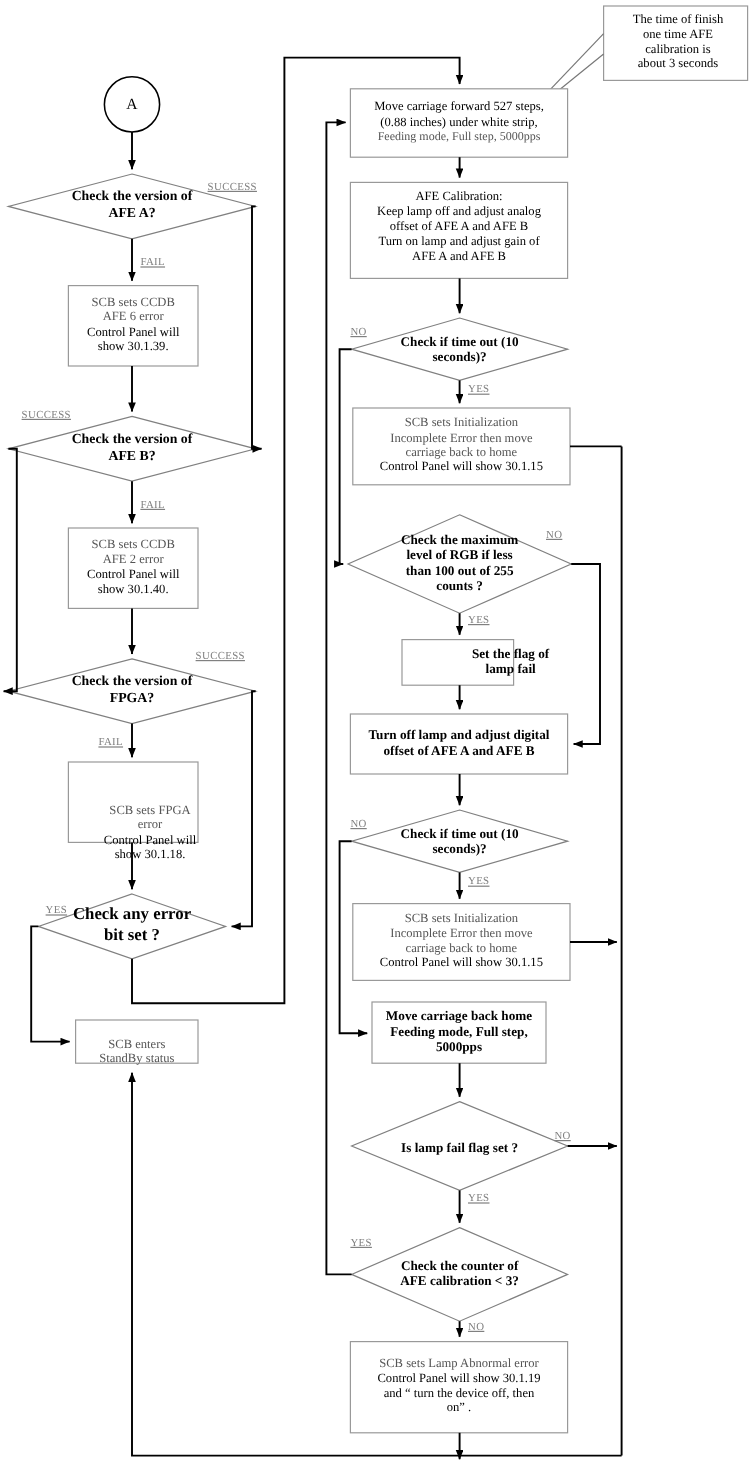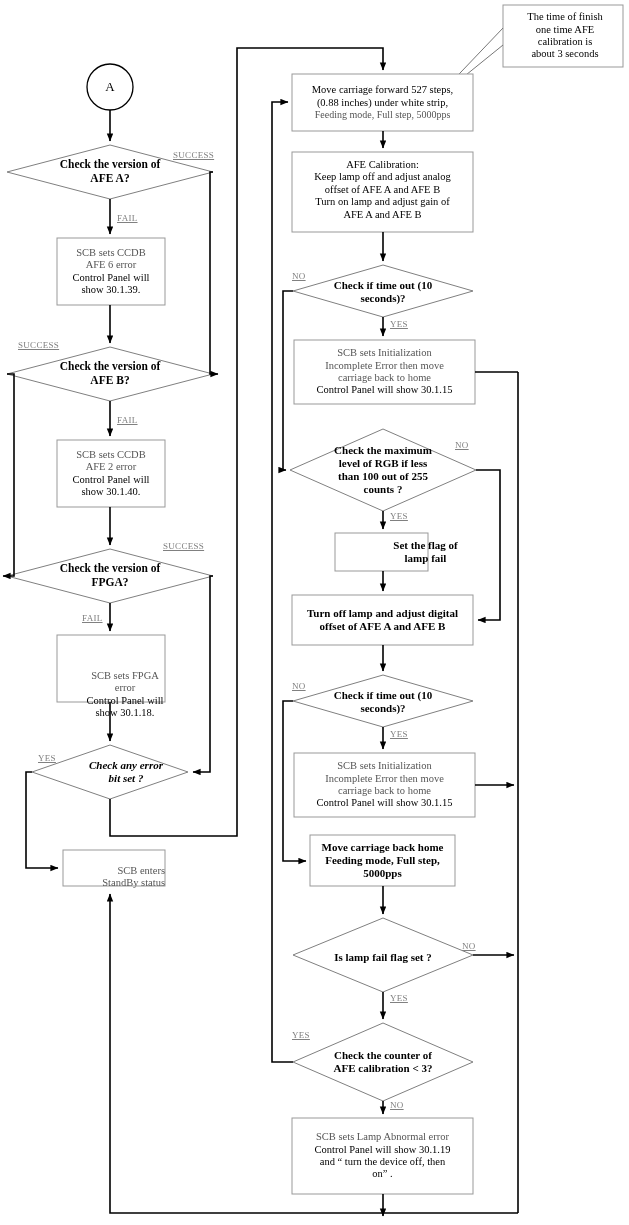--- a/index.html
+++ b/index.html
@@ -190,26 +190,26 @@
     <span class="ln">FPGA?</span>
   </div>
 
   <div class="node-text" style="left:71px; top:637px; width:108px; height:77px; font-size:10.5px;margin-top:19px;">
     <span class="ln mid">SCB sets FPGA</span>
     <span class="ln mid">error</span>
     <span class="ln dark">Control Panel will</span>
     <span class="ln dark">show 30.1.18.</span>
   </div>
 
-  <div class="node-text" style="left:56px; top:757px; width:140px; height:30px; font-size:11px; font-weight:bold;font-style:italic;">
+  <div class="node-text" style="left:40px; top:757px; width:140px; height:30px; font-size:14px; font-weight:bold;">
     <span class="ln">Check any error</span>
     <span class="ln">bit set ?</span>
   </div>
 
-  <div class="node-text" style="left:63px; top:851px; width:102px; height:52px; font-size:10.5px;align-items:flex-end;">
+  <div class="node-text" style="left:63px; top:851px; width:102px; height:52px; font-size:10.5px;">
     <span class="ln mid">SCB enters</span>
     <span class="ln mid">StandBy status</span>
   </div>
 
   <div class="node-text" style="left:505px; top:7px; width:120px; height:58px; font-size:10.5px;">
     <span class="ln dark">The time of finish</span>
     <span class="ln dark">one time AFE</span>
     <span class="ln dark">calibration is</span>
     <span class="ln dark">about 3 seconds</span>
   </div>

